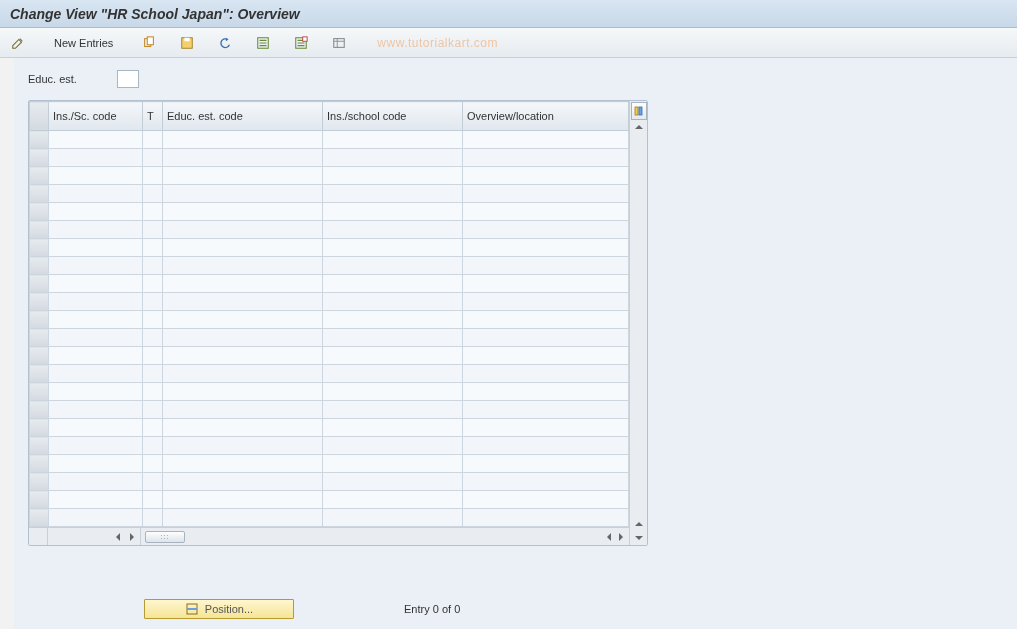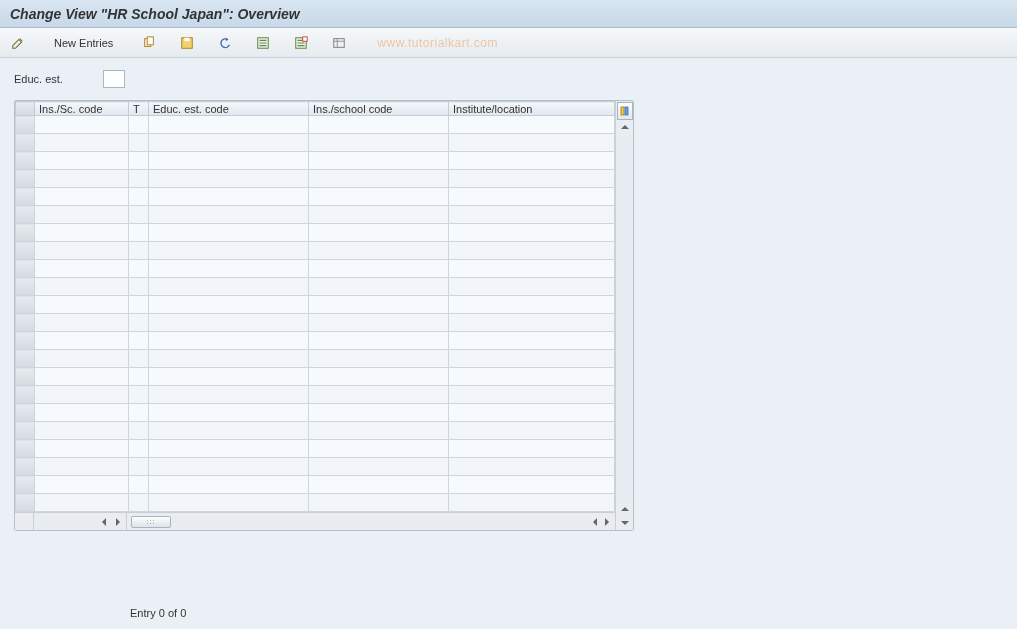--- a/index.html
+++ b/index.html
@@ -55,20 +55,21 @@
       opacity: 0.55;
       font-size: 12px;
       letter-spacing: 0.5px;
       font-family: Verdana, sans-serif;
     }
     .content {
       background: #eaf0f6;
       height: calc(629px - 28px - 30px);
       padding: 12px 14px;
       position: relative;
+      margin-left: 14px;
     }
     .field-row {
       display: flex;
       align-items: center;
       gap: 40px;
       margin-bottom: 12px;
     }
     .field-label { color: #333; }
     .field-input {
       width: 22px; height: 18px;
@@ -117,21 +118,21 @@
       color: #666;
       cursor: pointer;
     }
     .scroll-track { flex: 1; }
     table.data {
       border-collapse: collapse;
       width: 100%;
       table-layout: fixed;
     }
     table.data th {
-      height: 14px;
+      height: 29px;
       background: linear-gradient(#f4f7fa,#e0e7ee);
       border: 1px solid #c3cdd6;
       text-align: left;
       padding-left: 4px;
       font-weight: normal;
       color: #333;
     }
     table.data td {
       height: 18px;
       border: 1px solid #cdd6de;
@@ -266,21 +267,21 @@
             <col style="width:140px">
             <col>
           </colgroup>
           <thead>
             <tr>
               <th class="row-sel"></th>
               <th>Ins./Sc. code</th>
               <th>T</th>
               <th>Educ. est. code</th>
               <th>Ins./school code</th>
-              <th>Institute/location</th>
+              <th>Overview/location</th>
             </tr>
           </thead>
           <tbody id="tbody">
               <tr>
                 <td class="row-sel"></td>
                 <td></td>
                 <td></td>
                 <td></td>
                 <td></td>
                 <td></td>
@@ -505,16 +506,25 @@
         <div class="scroll-arrow">
             <svg width="8" height="8" viewBox="0 0 8 8">
               <path d="M0 2 L4 6 L8 2 Z" fill="#666"></path>
             </svg>
           </div>
       </div>
     </div>
   </div>
 
   <div class="footer-row">
+    <div class="pos-btn">
+      <span class="ic">
+        <svg width="12" height="12" viewBox="0 0 12 12">
+            <rect x="1" y="1" width="10" height="10" fill="none" stroke="#8a6d1a" stroke-width="1"></rect>
+            <rect x="1" y="5" width="10" height="2" fill="#6aa0e0"></rect>
+          </svg>
+      </span>
+      <span>Position...</span>
+    </div>
     <span class="entry-text">Entry 0 of 0</span>
   </div>
 
 </div>
 
 </body></html>

